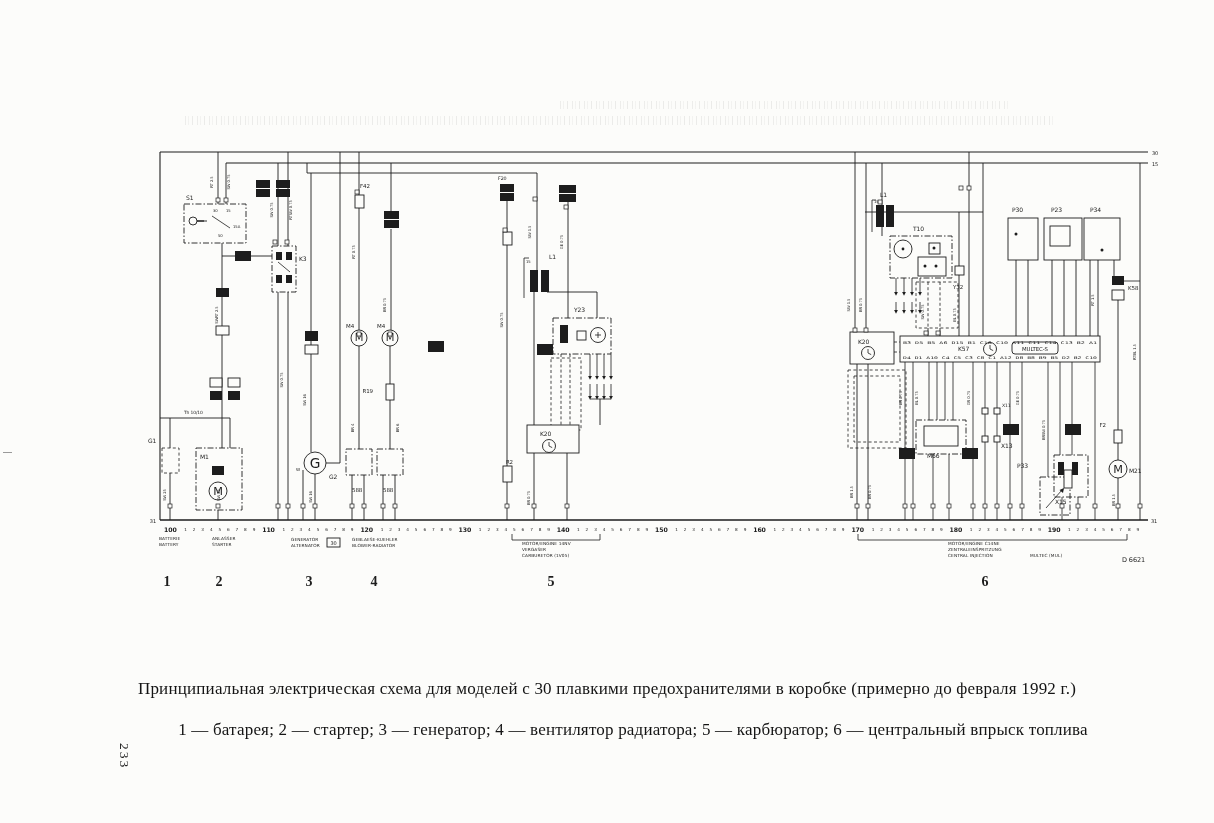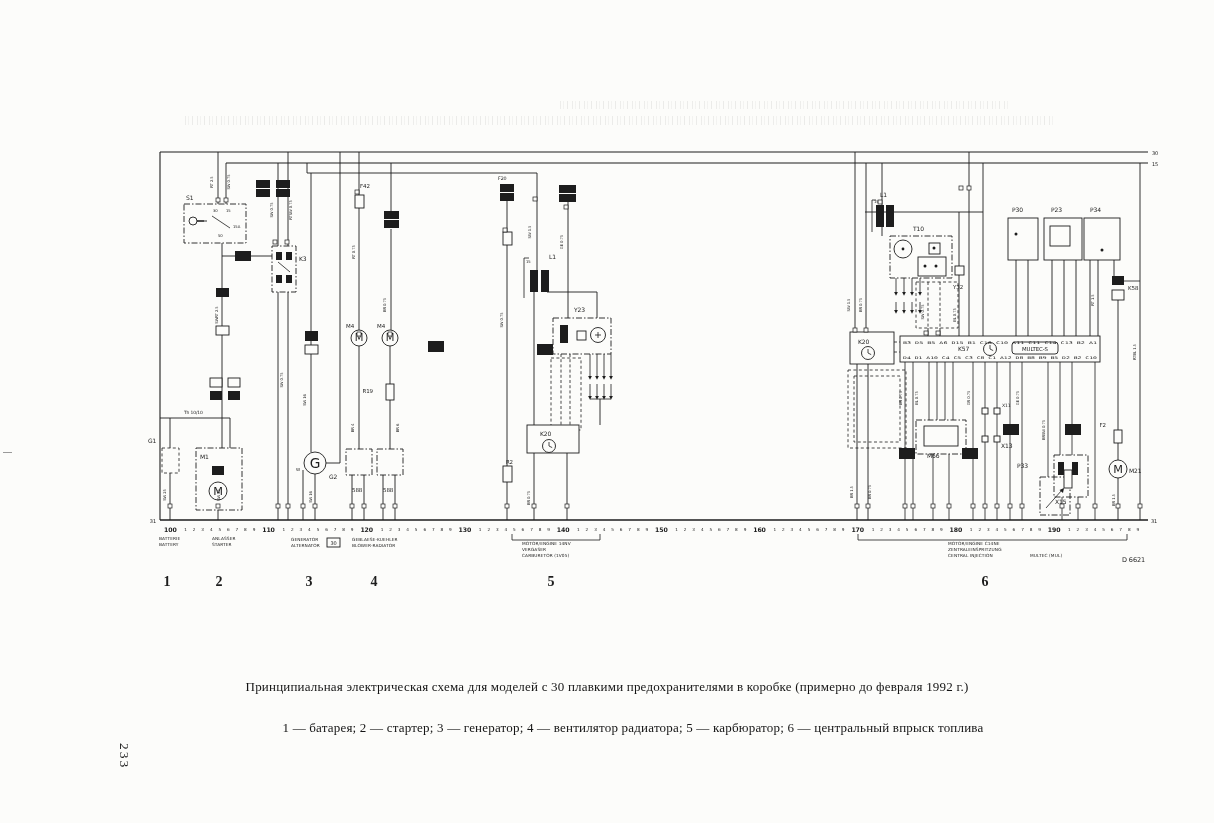--- a/index.html
+++ b/index.html
@@ -5,21 +5,21 @@
   html,body{margin:0;padding:0;background:#e9e9e9;}
   .page{position:relative;width:1214px;height:823px;background:#fcfcfa;overflow:hidden;
         font-family:"Liberation Sans",sans-serif;}
   .ghost{position:absolute;opacity:.5;filter:blur(.7px);
     background:repeating-linear-gradient(90deg,rgba(40,40,40,.14) 0 1px,transparent 1px 3px,
     rgba(40,40,40,.09) 3px 4px,transparent 4px 7px,rgba(40,40,40,.16) 7px 8px,transparent 8px 12px);}
   .ghost1{left:560px;top:101px;width:450px;height:8px;}
   .ghost2{left:185px;top:116px;width:868px;height:9px;}
   .margin-dash{position:absolute;left:3px;top:452px;width:9px;height:1px;background:#9a9a9a;}
   .caption{position:absolute;left:0;width:1214px;text-align:center;color:#141414;
-           font-family:"Liberation Serif",serif;font-size:13px;letter-spacing:.2px;}
+           font-family:"Liberation Serif",serif;font-size:17px;letter-spacing:.2px;}
   .caption.l1{top:679px;}
   .caption.l2{top:720px;margin-left:26px;}
   .pagenum{position:absolute;left:104px;top:748px;width:40px;text-align:center;
            font-family:"Liberation Serif",serif;font-size:13.5px;color:#222;
            transform:rotate(90deg);letter-spacing:2px;}
   svg text{fill:#1d1d1d;}
 </style>
 </head>
 <body>
 

